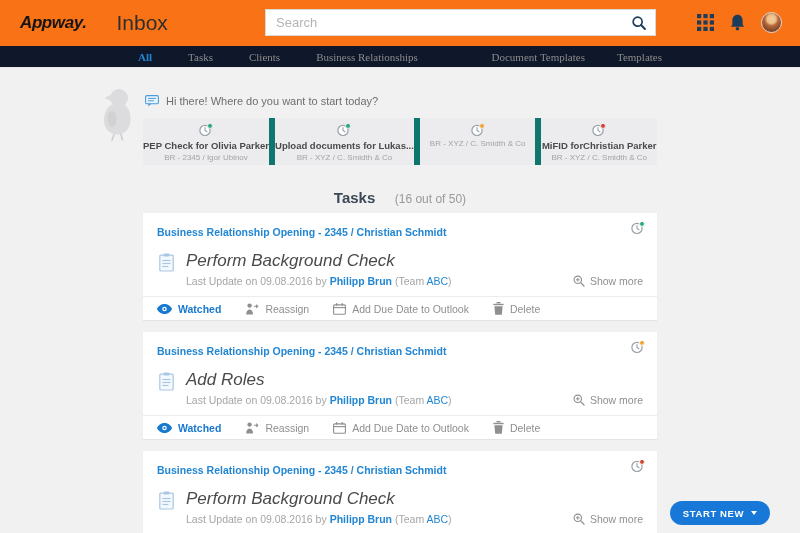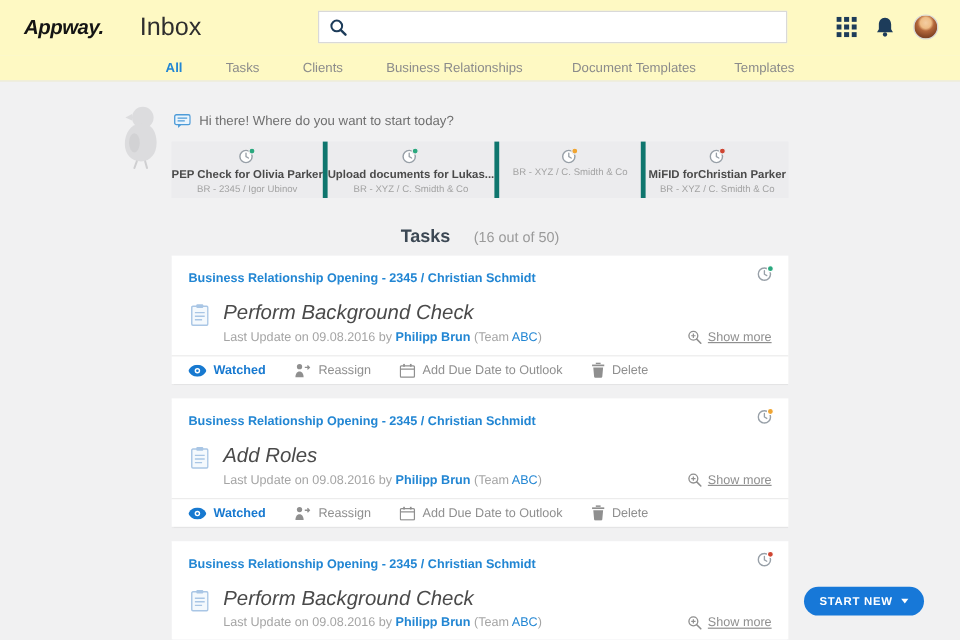--- a/index.html
+++ b/index.html
@@ -6,21 +6,21 @@
   html,body { width:800px; height:533px; }
   body {
     font-family:"Liberation Sans", sans-serif;
     background:#f1f1f2;
     position:relative;
     overflow:hidden;
     -webkit-font-smoothing:antialiased;
   }
 
   
-  .header { position:absolute; top:0; left:0; right:0; height:46px; background:#fef9c3; z-index:5; }
+  .header { position:absolute; top:0; left:0; right:0; height:46px; background:#f97316; z-index:5; }
   .logo-row { display:flex; align-items:center; height:100%; padding:0 20px; }
   .logo { font-style:italic; font-weight:bold; font-size:17px; color:#141414; letter-spacing:-0.4px; }
   .app-title { margin-left:30px; font-size:21px; font-weight:400; color:#2e2e2e; }
   .search-box {
     position:absolute; left:265px; top:9px; width:391px; height:27px;
     border:1px solid #d9d9d9; background:#fff; display:flex; align-items:center;
   }
   .search-box input {
     flex:1; border:none; outline:none; font-family:"Liberation Sans",sans-serif;
     font-size:13px; color:#444; padding:0 10px; background:transparent;
@@ -28,33 +28,33 @@
   .search-box input::placeholder { color:#b4b4b4; }
   .search-btn { display:flex; align-items:center; padding:0 8px; cursor:pointer; }
   .header-icons { position:absolute; right:18px; top:12px; display:flex; align-items:center; gap:14px; }
   .avatar {
     width:21px; height:21px; border-radius:50%;
     background:radial-gradient(circle at 50% 32%, #f4cda2 0%, #eebc85 28%, #b4683c 42%, #8c4a28 68%, #59301c 100%);
     border:1px solid #d9d9d9;
   }
 
   
-  .nav { position:absolute; top:46px; left:0; right:0; height:22px; background:#fef9c3; border-bottom:1px solid #e7e7e7; }
+  .nav { position:absolute; top:46px; left:0; right:0; height:22px; background:#0f172a; border-bottom:1px solid #e7e7e7;font-family:Liberation Serif, serif; }
   .nav-inner { width:524px; margin:0 auto; height:100%; display:flex; align-items:center; font-size:11px; }
   .nav-left { display:flex; gap:36px; }
   .nav-right { margin-left:auto; display:flex; gap:32px; }
   .nav-tab { color:#8b8b8b; cursor:pointer; white-space:nowrap; }
   .nav-tab.active { color:#2286d3; font-weight:bold; }
 
   
   .bird { position:absolute; left:97px; top:87px; }
   .greeting { position:absolute; left:145px; top:95px; display:flex; align-items:flex-start; gap:7px; font-size:11px; color:#6f6f6f; }
   .quick-strip { position:absolute; left:143px; top:118px; width:514px; height:47px; background:#ececee; display:flex; }
   .quick-card {
-    flex:1; border-right:4px solid #0f766e; display:flex; flex-direction:column;
+    flex:1; border-right:6px solid #0f766e; display:flex; flex-direction:column;
     align-items:center; padding-top:5px; cursor:pointer; text-align:center;
   }
   .quick-card:last-child { border-right:none; }
   .quick-title { font-size:9.5px; font-weight:bold; color:#4a4a4a; margin-top:3px; white-space:nowrap; }
   .quick-sub { font-size:8px; color:#a3a3a3; margin-top:2px; white-space:nowrap; }
 
   
   .tasks-heading { position:absolute; top:189px; left:0; right:0; text-align:center; }
   .tasks-heading .t { font-size:15px; font-weight:bold; color:#3c4854; }
   .tasks-heading .c { font-size:12px; color:#9a9a9a; margin-left:15px; }
@@ -63,47 +63,48 @@
   .task-card { background:#fff; box-shadow:0 1px 1px rgba(0,0,0,0.05); }
   .card-top { position:relative; padding:9px 14px 9px 14px; }
   .breadcrumb { font-size:10.5px; font-weight:bold; color:#2286d3; cursor:pointer; }
   .card-clock { position:absolute; top:8px; right:12px; }
   .task-body { display:flex; margin-top:11px; padding-left:2px; }
   .task-text { margin-left:12px; }
   .task-title { font-size:17px; color:#4a4a4a;font-style:italic; }
   .task-meta { font-size:10.5px; color:#a5a5a5; margin-top:4px; }
   .task-meta .author { color:#2286d3; font-weight:bold; cursor:pointer; }
   .task-meta .team { color:#2286d3; cursor:pointer; }
-  .show-more { position:absolute; right:14px; bottom:9px; display:flex; align-items:center; gap:5px; font-size:10.5px; color:#8f8f8f; cursor:pointer;text-decoration:underline; }
+  .show-more { position:absolute; right:14px; bottom:9px; display:flex; align-items:center; gap:5px; font-size:10.5px; color:#8f8f8f; cursor:pointer; }
   .card-footer {
     border-top:1px solid #ececec; height:24px; display:flex; align-items:center;
     padding:0 14px; gap:24px; font-size:10.5px; color:#8f8f8f;
   }
   .footer-item { display:flex; align-items:center; gap:6px; cursor:pointer; white-space:nowrap; }
   .footer-item.watched { color:#1779d0; font-weight:bold; }
 
   
   .start-new {
-    position:absolute; right:30px; bottom:20px; height:24px; padding:0 13px;
+    position:absolute; right:30px; bottom:8px; height:24px; padding:0 13px;
     background:#1778d8; border:none; border-radius:12px; color:#fff;
     font-family:"Liberation Sans",sans-serif; font-size:9.5px; font-weight:bold;
     letter-spacing:0.6px; display:flex; align-items:center; gap:7px; cursor:pointer;
   }
   .caret-down { width:0; height:0; border-left:3.5px solid transparent; border-right:3.5px solid transparent; border-top:4.5px solid #fff; }
 </style>
 </head>
 <body>
 
 <div class="header">
   <div class="logo-row">
     <span class="logo">Appway.</span>
     <span class="app-title">Inbox</span>
   </div>
 
   <div class="search-box">
+    <input type="text" placeholder="Search" style="">
     <span class="search-btn">
       <svg width="16" height="16" viewBox="0 0 20 20">
         <circle cx="8.3" cy="8.3" r="5.6" fill="none" stroke="#1d3c5a" stroke-width="2.1"></circle>
         <line x1="12.6" y1="12.6" x2="17.4" y2="17.4" stroke="#1d3c5a" stroke-width="2.5" stroke-linecap="round"></line>
       </svg>
     </span>
   </div>
 
   <div class="header-icons">
     <span style="display:flex;">

